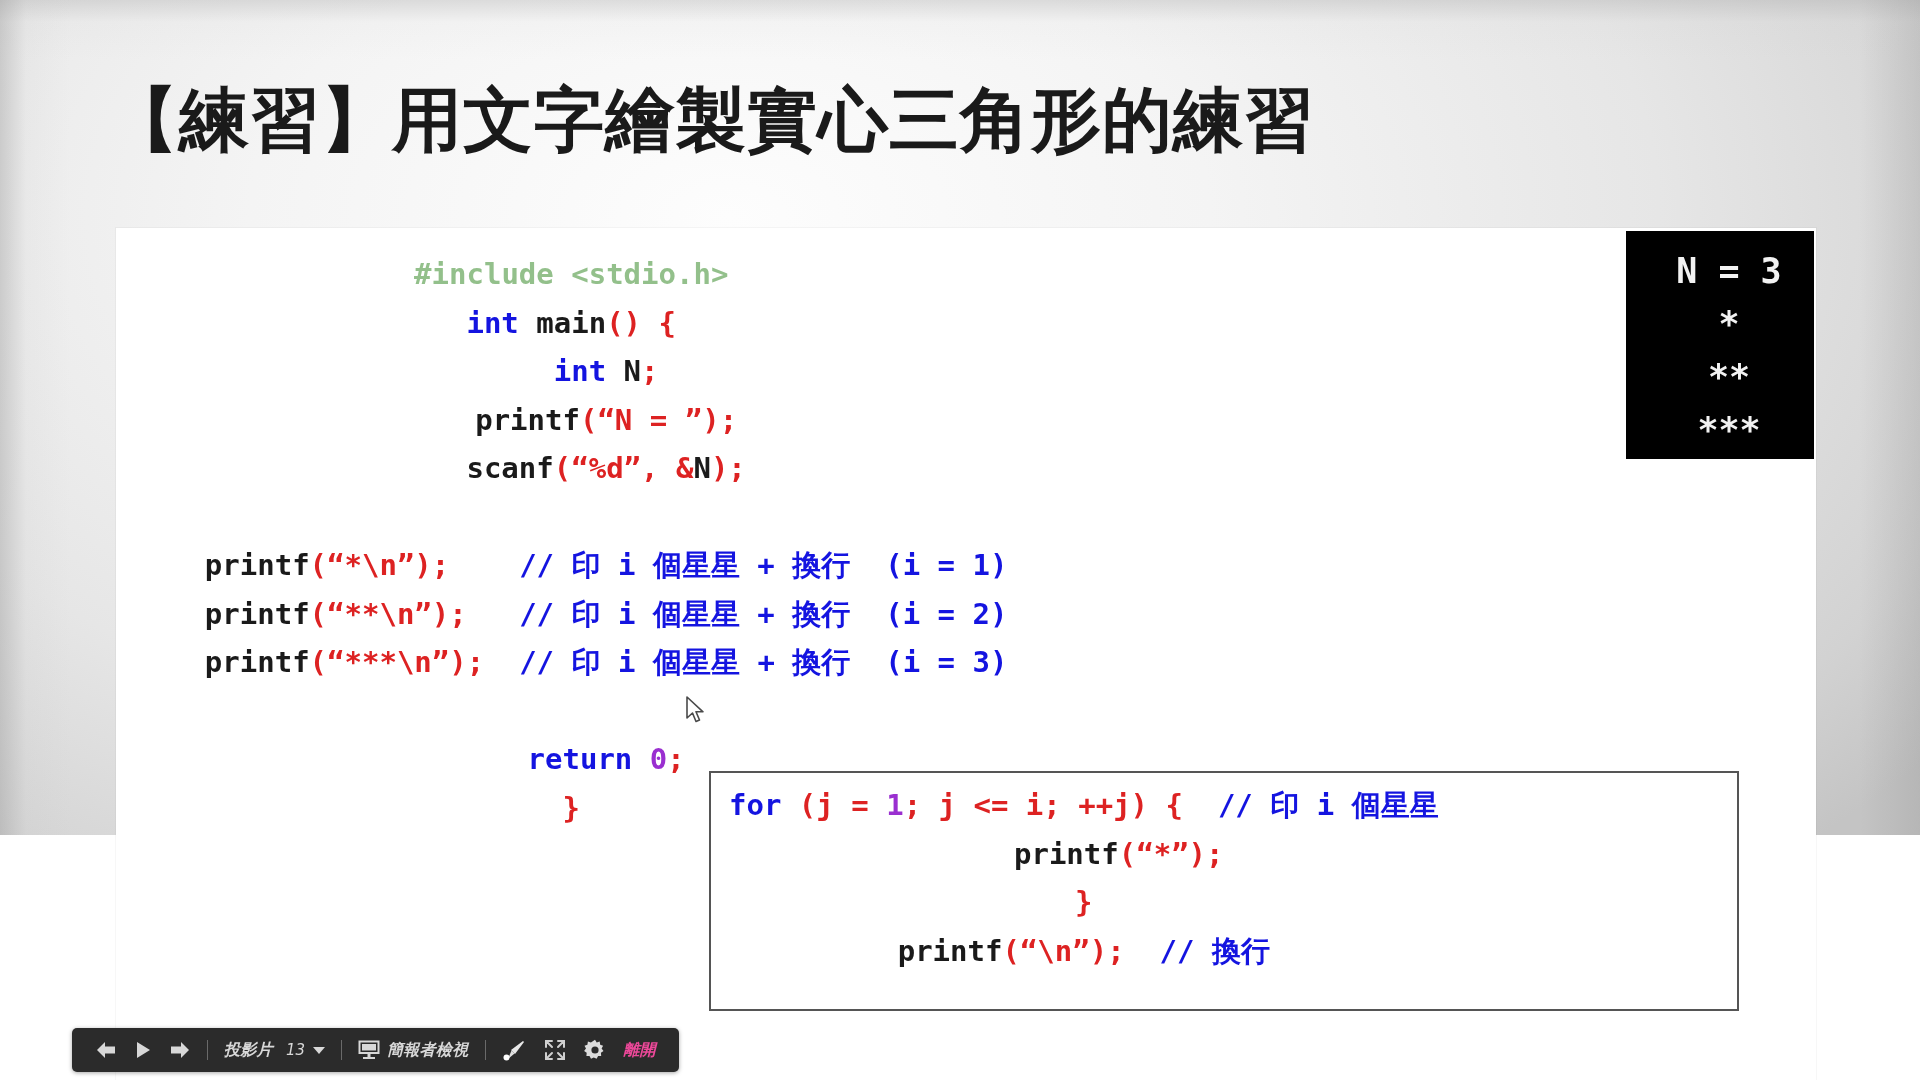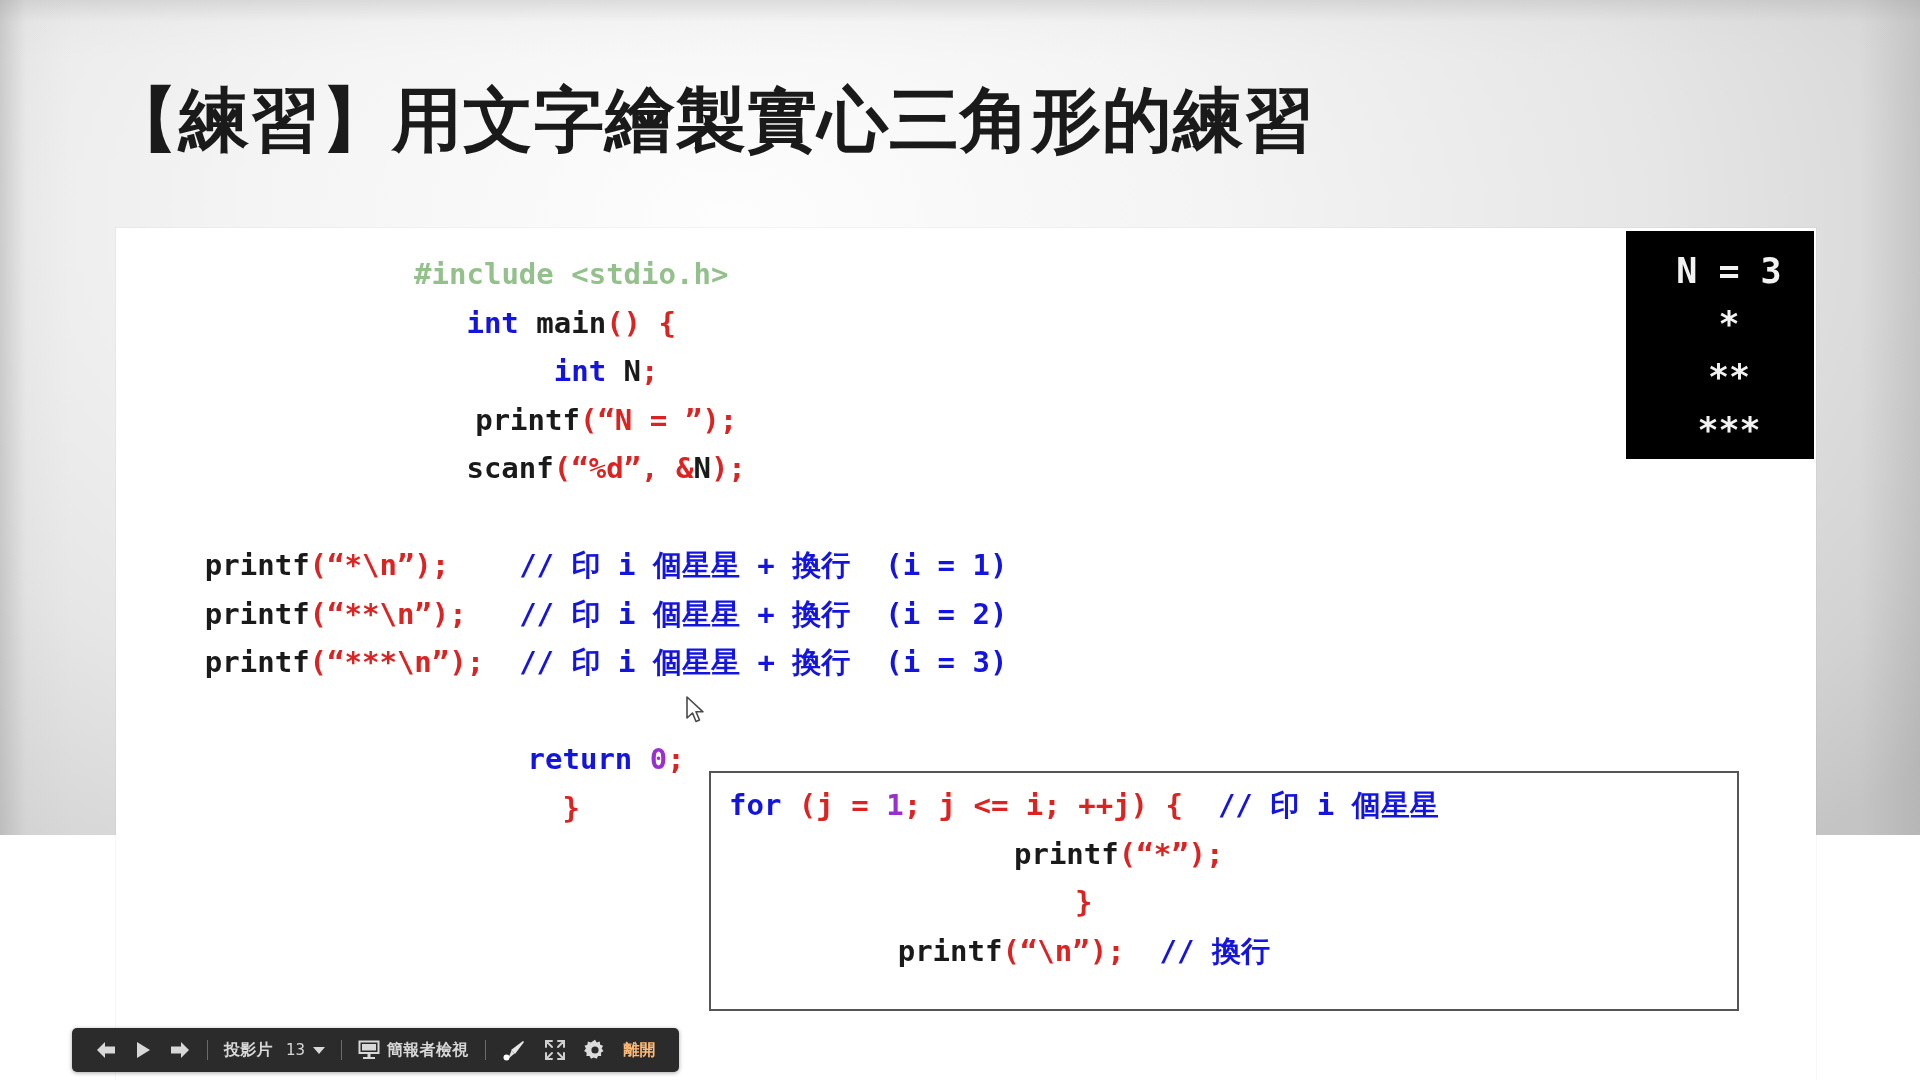--- a/index.html
+++ b/index.html
@@ -144,20 +144,21 @@
     top: 1028px;
     height: 44px;
     background: #2b2b2b;
     border-radius: 5px;
     display: flex;
     align-items: center;
     padding: 0 14px;
     gap: 0px;
     z-index: 30;
     box-shadow: 0 1px 4px rgba(0,0,0,.35);
+    font-style: italic;
   }
   .tb-btn {
     display: flex;
     align-items: center;
     justify-content: center;
     height: 44px;
     padding: 0 9px;
     color: #d8d8d8;
     font-size: 17px;
     font-family: "DejaVu Sans", "Liberation Sans", sans-serif;
@@ -180,21 +181,21 @@
   }
   .tb-num { font-size: 15px; font-weight: 400; margin-left: 13px; }
   .caret {
     width: 0; height: 0;
     border-left: 6px solid transparent;
     border-right: 6px solid transparent;
     border-top: 7px solid #d8d8d8;
     margin-left: 8px;
   }
   #tb-exit {
-    color: #fdba74;
+    color: #ec4899;
     font-size: 16px;
     font-weight: 700;
   }
 </style>
 </head>
 <body>
 
 <div id="slide">
 
   <div id="title">【練習】用文字繪製實心三角形的練習</div>

